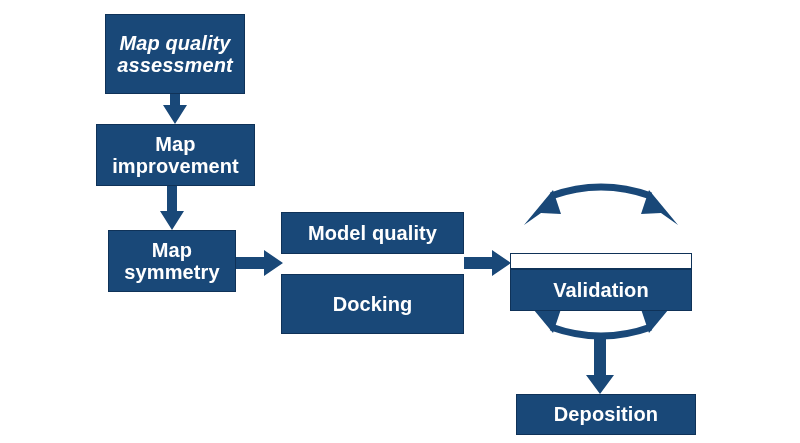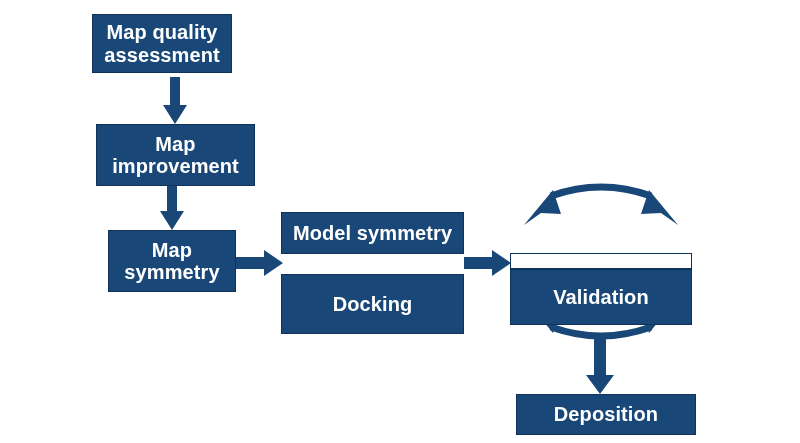--- a/index.html
+++ b/index.html
@@ -90,33 +90,33 @@
       <path class="arrow-stroke" stroke-width="7" d="M 551 327 Q 601 345 651 327"></path>
       <path class="arrow-fill" d="M 524 298 L 553 333 L 561 309 L 541 310 Z"></path>
       <path class="arrow-fill" d="M 678 298 L 649 333 L 641 309 L 661 310 Z"></path>
     </g>
 
     <g>
       <path class="arrow-fill" d="M 594 334 L 606 334 L 606 375 L 614 375 L 600 394 L 586 375 L 594 375 Z"></path>
     </g>
   </svg>
 
-  <div class="node" style="left:92px; top:14px; width:140px; height:59px;">Map quality
+  <div class="node" style="left:105px; top:14px; width:140px; height:80px;font-style:italic;">Map quality
 assessment</div>
 
   <div class="node" style="left:96px; top:124px; width:159px; height:62px;">Map
 improvement</div>
 
   <div class="node" style="left:108px; top:230px; width:128px; height:62px;">Map
 symmetry</div>
 
-  <div class="node" style="left:281px; top:212px; width:183px; height:42px;">Model symmetry</div>
+  <div class="node" style="left:281px; top:212px; width:183px; height:42px;">Model quality</div>
 
   <div class="node" style="left:281px; top:274px; width:183px; height:60px;">Docking</div>
 
 
   <div class="node-white" style="left:510px; top:253px; width:182px; height:16px;"></div>
 
-  <div class="node" style="left:510px; top:269px; width:182px; height:56px;">Validation</div>
+  <div class="node" style="left:510px; top:269px; width:182px; height:42px;">Validation</div>
 
   <div class="node" style="left:510px; top:394px; width:180px; height:41px;margin-left:6px;">Deposition</div>
 
 </div>
 
 </body></html>

